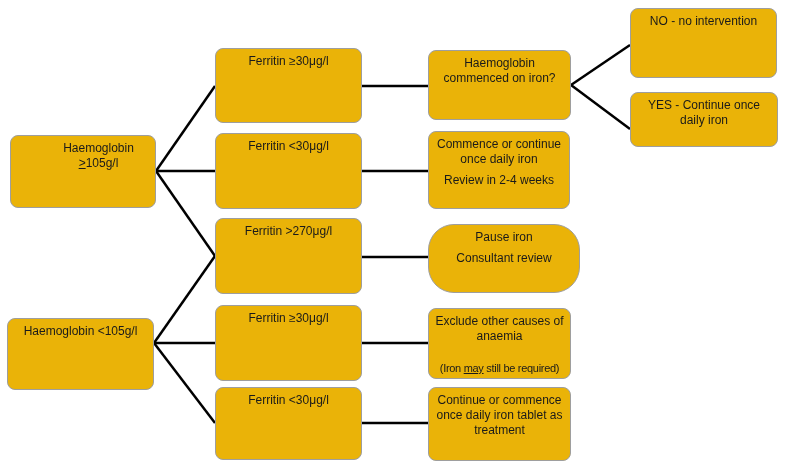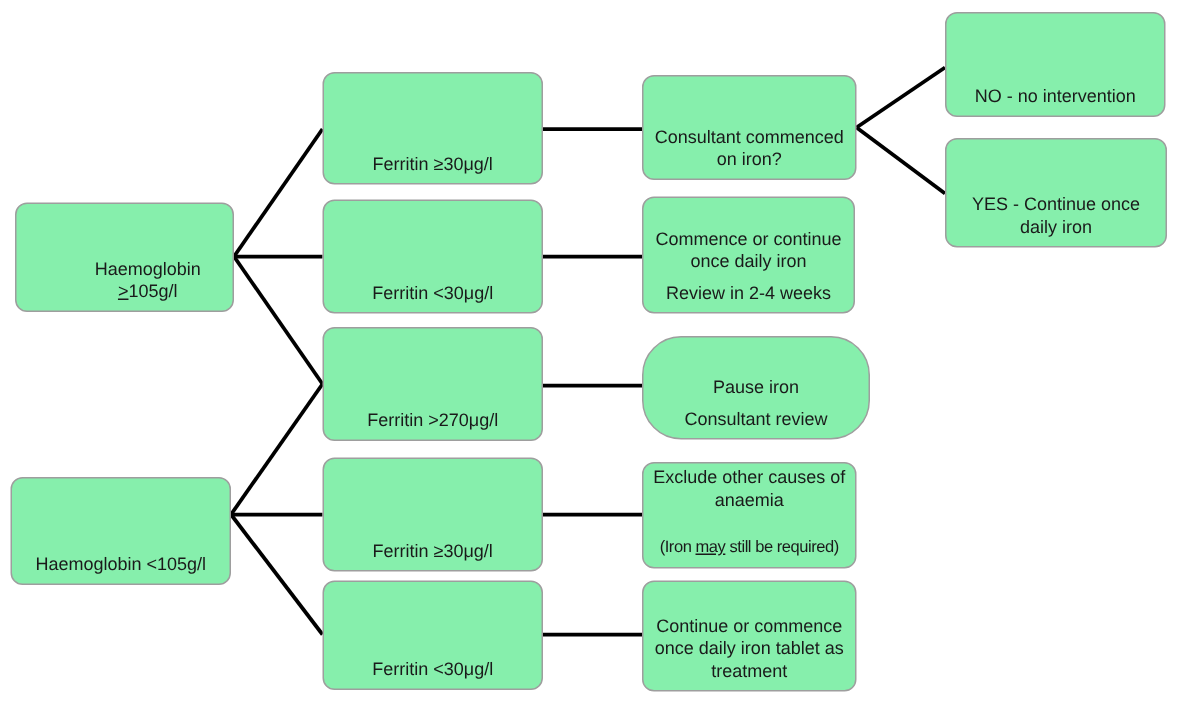--- a/index.html
+++ b/index.html
@@ -19,27 +19,27 @@
     position: absolute;
     top: 0;
     left: 0;
     width: 790px;
     height: 468px;
     pointer-events: none;
   }
   .node {
     position: absolute;
     box-sizing: border-box;
-    background: #86efac;
+    background: #eab308;
     border: 1.4px solid #9e9e9e;
     border-radius: 8px;
     display: flex;
     flex-direction: column;
     align-items: center;
-    justify-content: flex-end;
+    justify-content: flex-start;
     text-align: center;
     color: #1a1a1a;
     font-size: 12px;
     line-height: 1.25;
     padding: 2px 1px;
   }
   .node p {
     margin: 3px 0;
     padding: 0 2px;
   }
@@ -87,37 +87,37 @@
       <div class="node" style="left: 215px; top: 218px; width: 147px; height: 76px;">
         <p><span>Ferritin &gt;270μg/l</span></p>
       </div>
       <div class="node" style="left: 215px; top: 305px; width: 147px; height: 76px;">
         <p><span>Ferritin ≥30μg/l</span></p>
       </div>
       <div class="node" style="left: 215px; top: 387px; width: 147px; height: 73px;">
         <p><span>Ferritin &lt;30μg/l</span></p>
       </div>
       <div class="node" style="left: 428px; top: 50px; width: 143px; height: 70px;">
-        <p><span>Consultant commenced on iron?</span></p>
+        <p><span>Haemoglobin commenced on iron?</span></p>
       </div>
       <div class="node" style="left: 428px; top: 131px; width: 142px; height: 78px;">
         <p><span>Commence or continue once daily iron</span></p>
         <p><span>Review in 2-4 weeks</span></p>
       </div>
       <div class="node" style="left: 428px; top: 224px; width: 152px; height: 69px; border-radius: 26px;">
         <p><span>Pause iron</span></p>
         <p><span>Consultant review</span></p>
       </div>
       <div class="node" style="left: 428px; top: 308px; width: 143px; height: 71px; gap: 12px;">
         <p><span>Exclude other causes of anaemia</span></p>
         <p class="tight"><span>(Iron </span><span class="u">may</span><span> still be required)</span></p>
       </div>
       <div class="node" style="left: 428px; top: 387px; width: 143px; height: 74px; gap: 28px;">
         <p><span>Continue or commence once daily iron tablet as treatment</span></p>
       </div>
       <div class="node" style="left: 630px; top: 8px; width: 147px; height: 70px;">
         <p><span>NO - no intervention</span></p>
       </div>
-      <div class="node" style="left: 630px; top: 92px; width: 148px; height: 73px;">
+      <div class="node" style="left: 630px; top: 92px; width: 148px; height: 55px;">
         <p><span>YES - Continue once daily iron</span></p>
       </div>
     </div>
 </div>
 
 </body></html>

